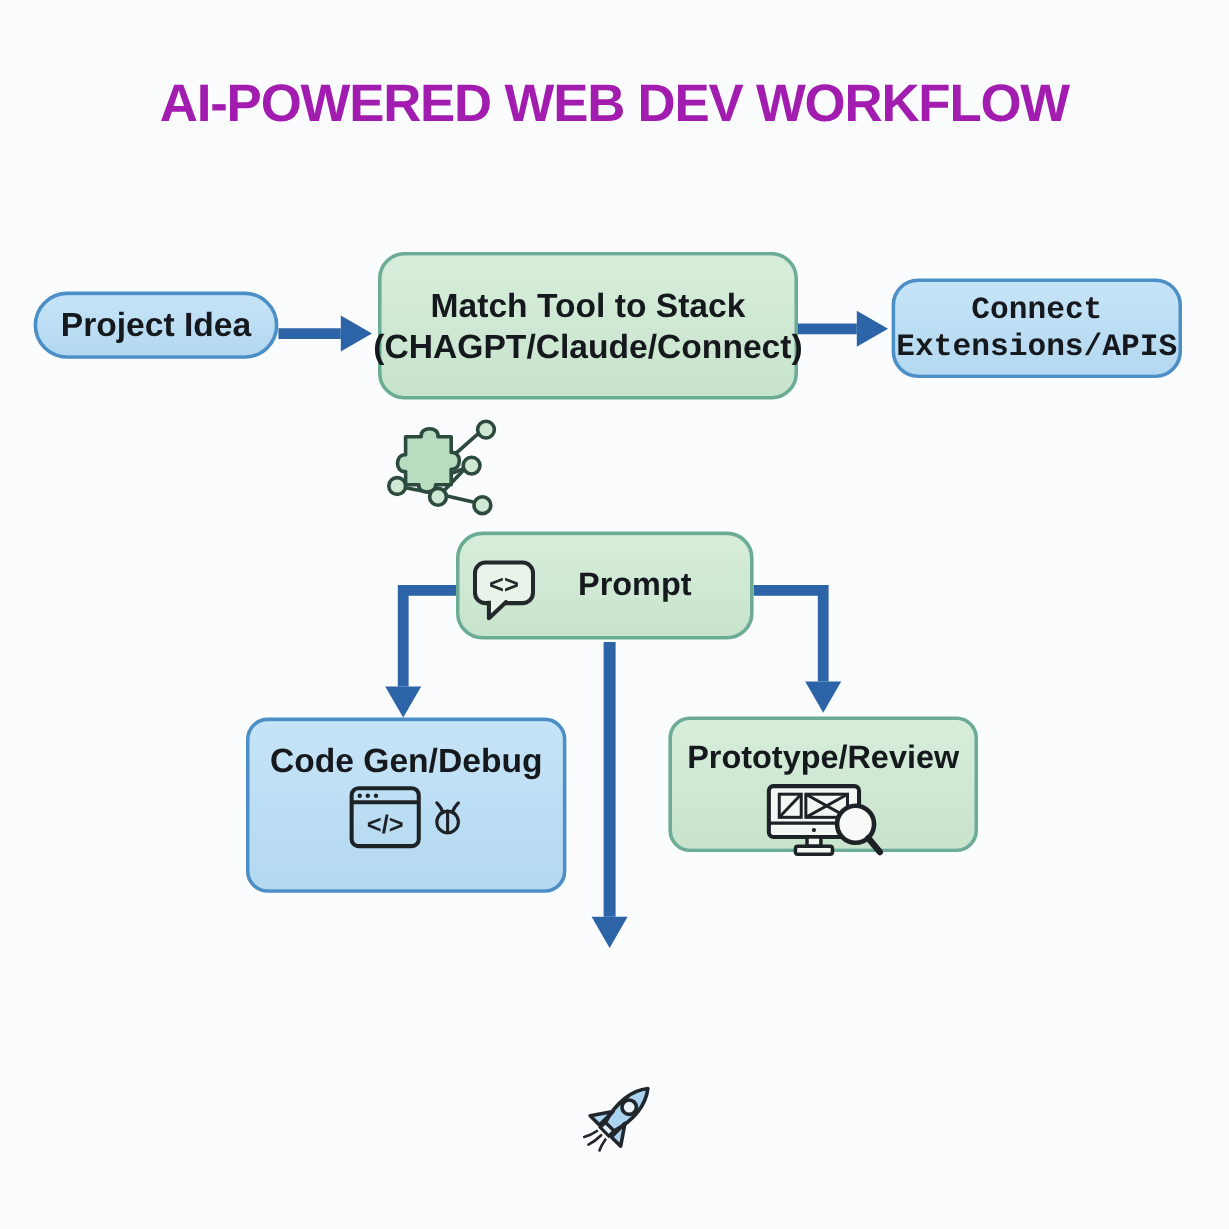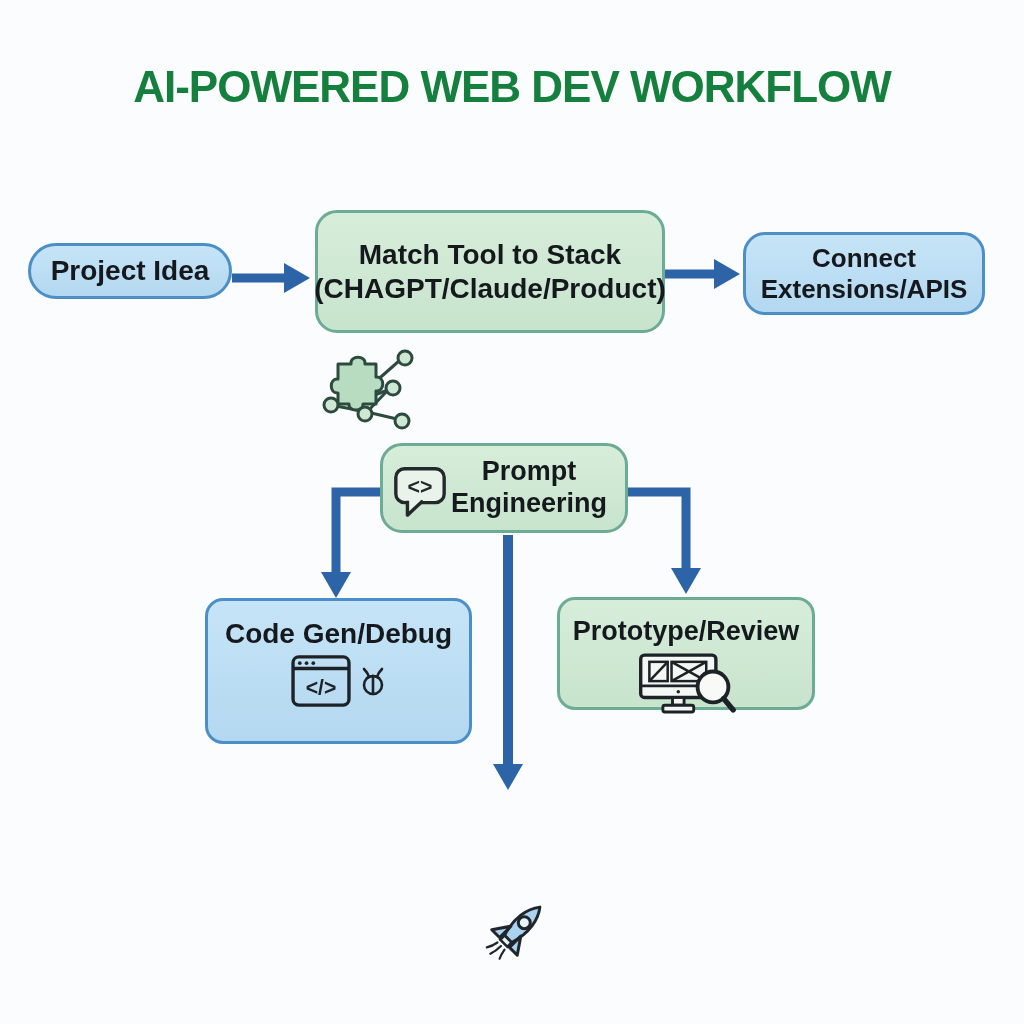--- a/index.html
+++ b/index.html
@@ -6,41 +6,41 @@
   body{
     width:1024px;height:1024px;position:relative;overflow:hidden;
     background:#fbfcfd;
     font-family:"Liberation Sans", sans-serif;
     color:#15181c;
   }
   .canvas{position:absolute;inset:0;}
   .title{
     position:absolute;top:62px;left:0;width:1024px;
     text-align:center;font-size:44px;font-weight:bold;
-    letter-spacing:-1px;color:#15803d;
+    letter-spacing:-1px;color:#a21caf;
   }
   .node{
     position:absolute;box-sizing:border-box;
     display:flex;flex-direction:column;align-items:center;justify-content:center;
     text-align:center;font-weight:bold;line-height:1.18;
   }
   .blue{
     background:linear-gradient(180deg,#c6e4f7 0%,#b3d8f0 100%);
     border:3px solid #4b8fc6;
   }
   .green{
     background:linear-gradient(180deg,#d6edda 0%,#c8e4cd 100%);
     border:3px solid #6cab94;
   }
   .pill{border-radius:40px;}
   .rounded{border-radius:22px;}
   .rounded-sm{border-radius:18px;}
   #node-project-idea{left:28px;top:243px;width:204px;height:56px;font-size:28px;}
   #node-match-tool{left:315px;top:210px;width:350px;height:123px;font-size:28px;}
-  #node-connect{left:743px;top:232px;width:242px;height:83px;font-size:26px;}
+  #node-connect{left:743px;top:232px;width:242px;height:83px;font-size:26px;font-family:Liberation Mono, monospace;}
   #node-prompt{left:380px;top:443px;width:248px;height:90px;font-size:27px;padding-left:50px;}
   #node-codegen{left:205px;top:598px;width:267px;height:146px;font-size:28px;justify-content:flex-start;padding-top:16px;}
   #node-prototype{left:557px;top:597px;width:258px;height:113px;font-size:27px;justify-content:flex-start;padding-top:16px;}
   #node-ship{left:345px;top:795px;width:328px;height:93px;font-size:29px;border-radius:47px;}
   .icon-abs{position:absolute;}
   .icon-row{display:flex;align-items:center;gap:6px;margin-top:4px;}
   svg{display:block;}
   .arrow-layer{position:absolute;left:0;top:0;pointer-events:none;}
 </style>
 </head>
@@ -72,21 +72,21 @@
       <polygon points="493,764 523,764 508,790" stroke="none"></polygon>
     </g>
   </svg>
 
   <div class="node blue pill" id="node-project-idea">
     <span>Project Idea</span>
   </div>
 
   <div class="node green rounded" id="node-match-tool">
     <span>Match Tool to Stack</span>
-    <span>(CHAGPT/Claude/Product)</span>
+    <span>(CHAGPT/Claude/Connect)</span>
   </div>
 
   <div class="node blue rounded" id="node-connect">
     <span>Connect</span>
     <span>Extensions/APIS</span>
   </div>
 
   <svg class="icon-abs" style="left:316px;top:338px;" width="102" height="92" viewBox="0 0 102 92">
     <g stroke="#2c4a3e" stroke-width="3" fill="none" stroke-linecap="round">
       <path d="M58 45 L83 23"></path>
@@ -106,21 +106,20 @@
   </svg>
 
   <div class="node green rounded" id="node-prompt">
     <svg class="icon-abs" style="left:8px;top:16px;" width="58" height="58" viewBox="0 0 60 60">
       <rect x="5" y="7" width="50" height="35" rx="9" fill="#e9f3ea" stroke="#23282b" stroke-width="3.5"></rect>
       <path d="M17 40 L17 55 L33 40" fill="#e9f3ea" stroke="#23282b" stroke-width="3.5" stroke-linejoin="round"></path>
       <rect x="9" y="11" width="42" height="28" rx="6" fill="#e9f3ea" stroke="none"></rect>
       <text x="30" y="33" text-anchor="middle" font-family="Liberation Sans, sans-serif" font-size="22" font-weight="bold" fill="#23282b">&lt;&gt;</text>
     </svg>
     <span>Prompt</span>
-    <span>Engineering</span>
   </div>
 
   <div class="node blue rounded-sm" id="node-codegen">
     <span>Code Gen/Debug</span>
     <div class="icon-row">
       <svg width="62" height="54" viewBox="0 0 64 56">
         <rect x="3" y="3" width="58" height="50" rx="6" fill="none" stroke="#1d2226" stroke-width="3.5"></rect>
         <path d="M3 15 H61" stroke="#1d2226" stroke-width="3.5"></path>
         <circle cx="10" cy="9.5" r="1.9" fill="#1d2226"></circle>
         <circle cx="17" cy="9.5" r="1.9" fill="#1d2226"></circle>

